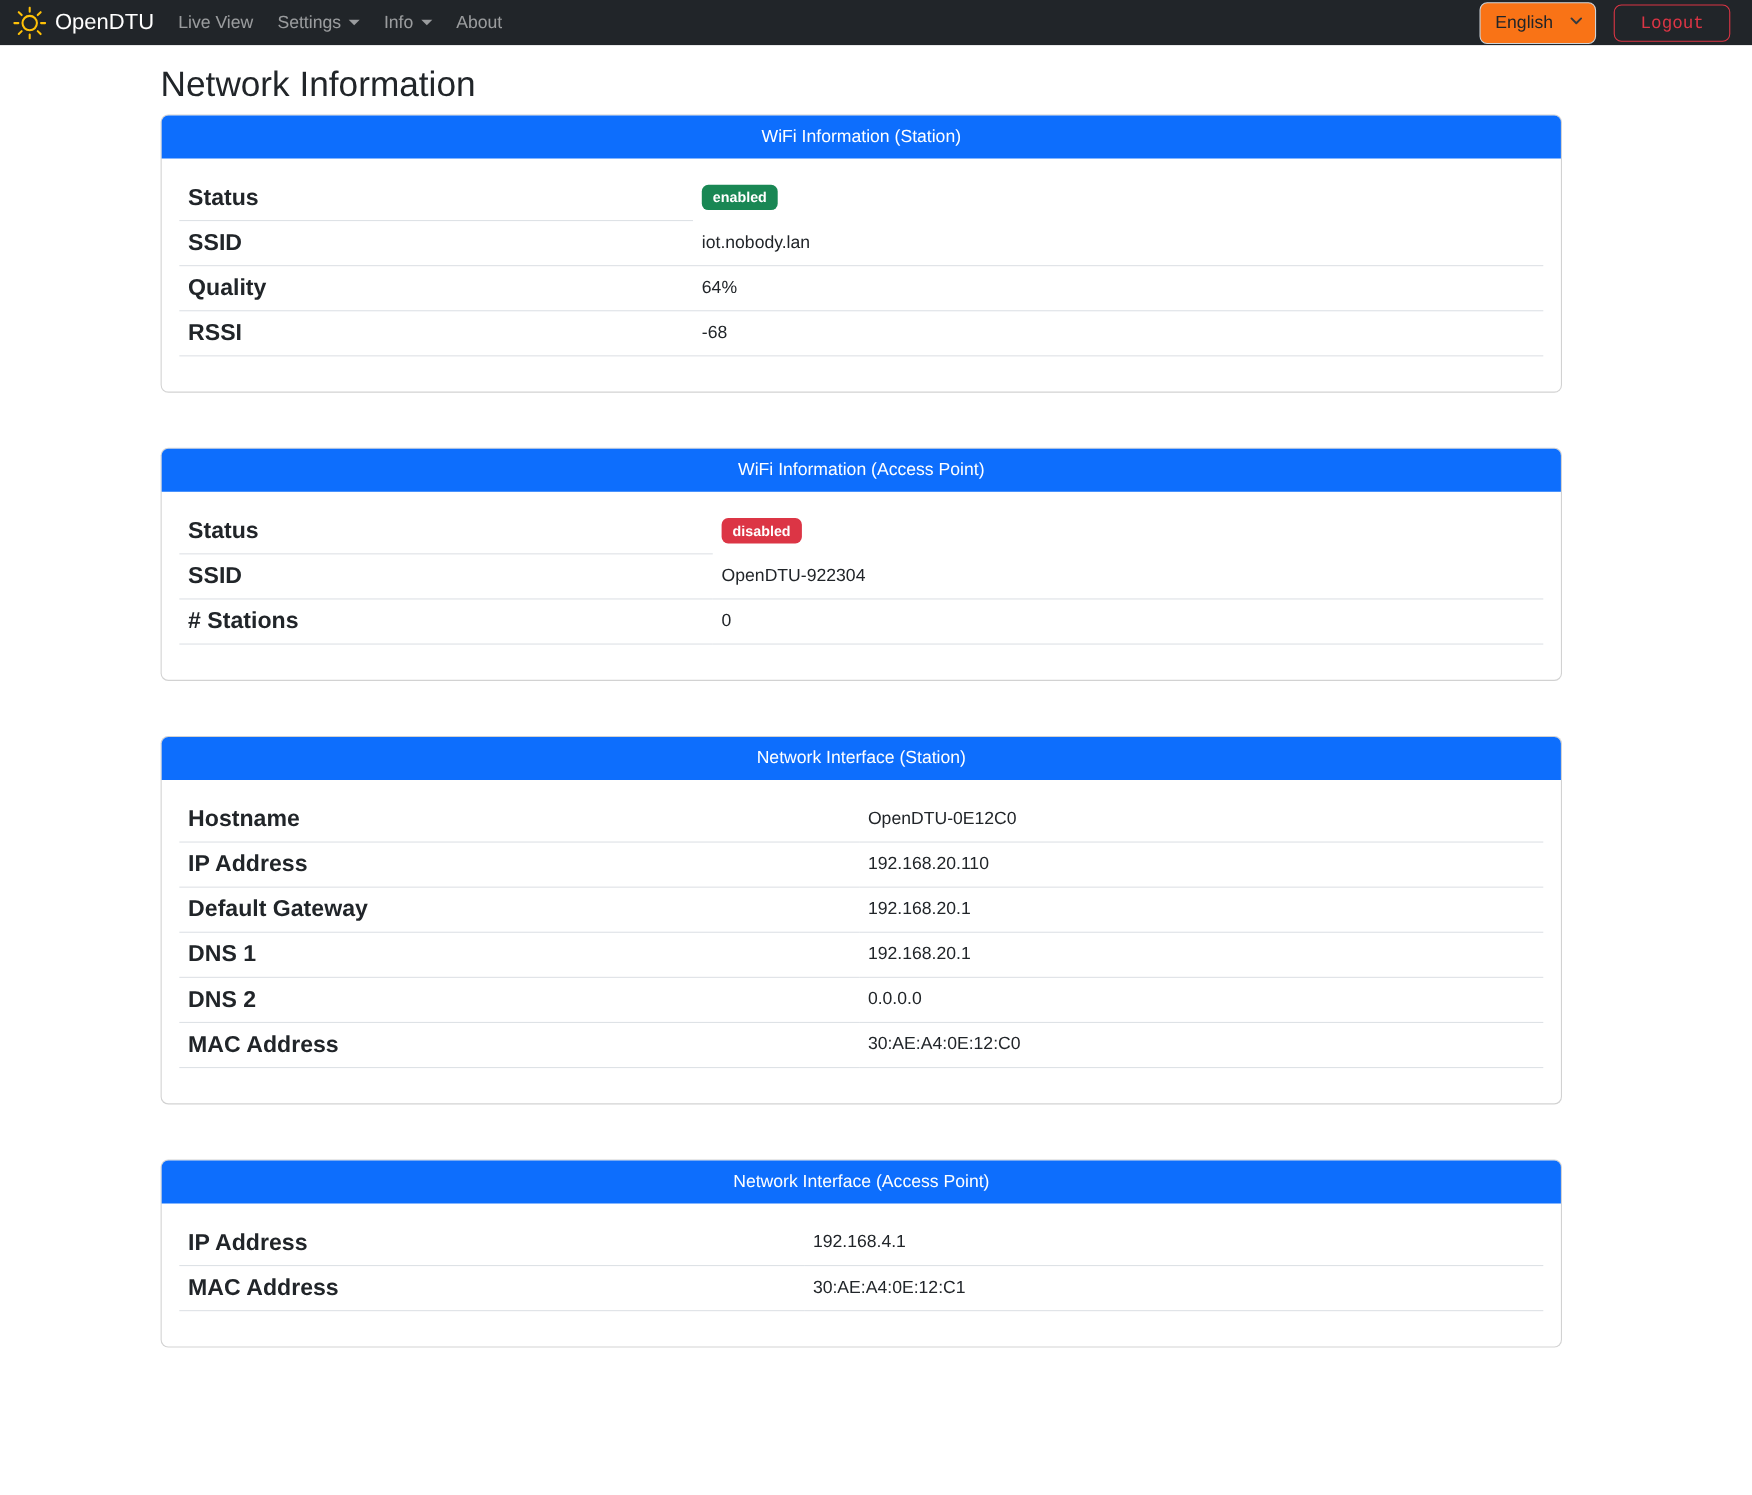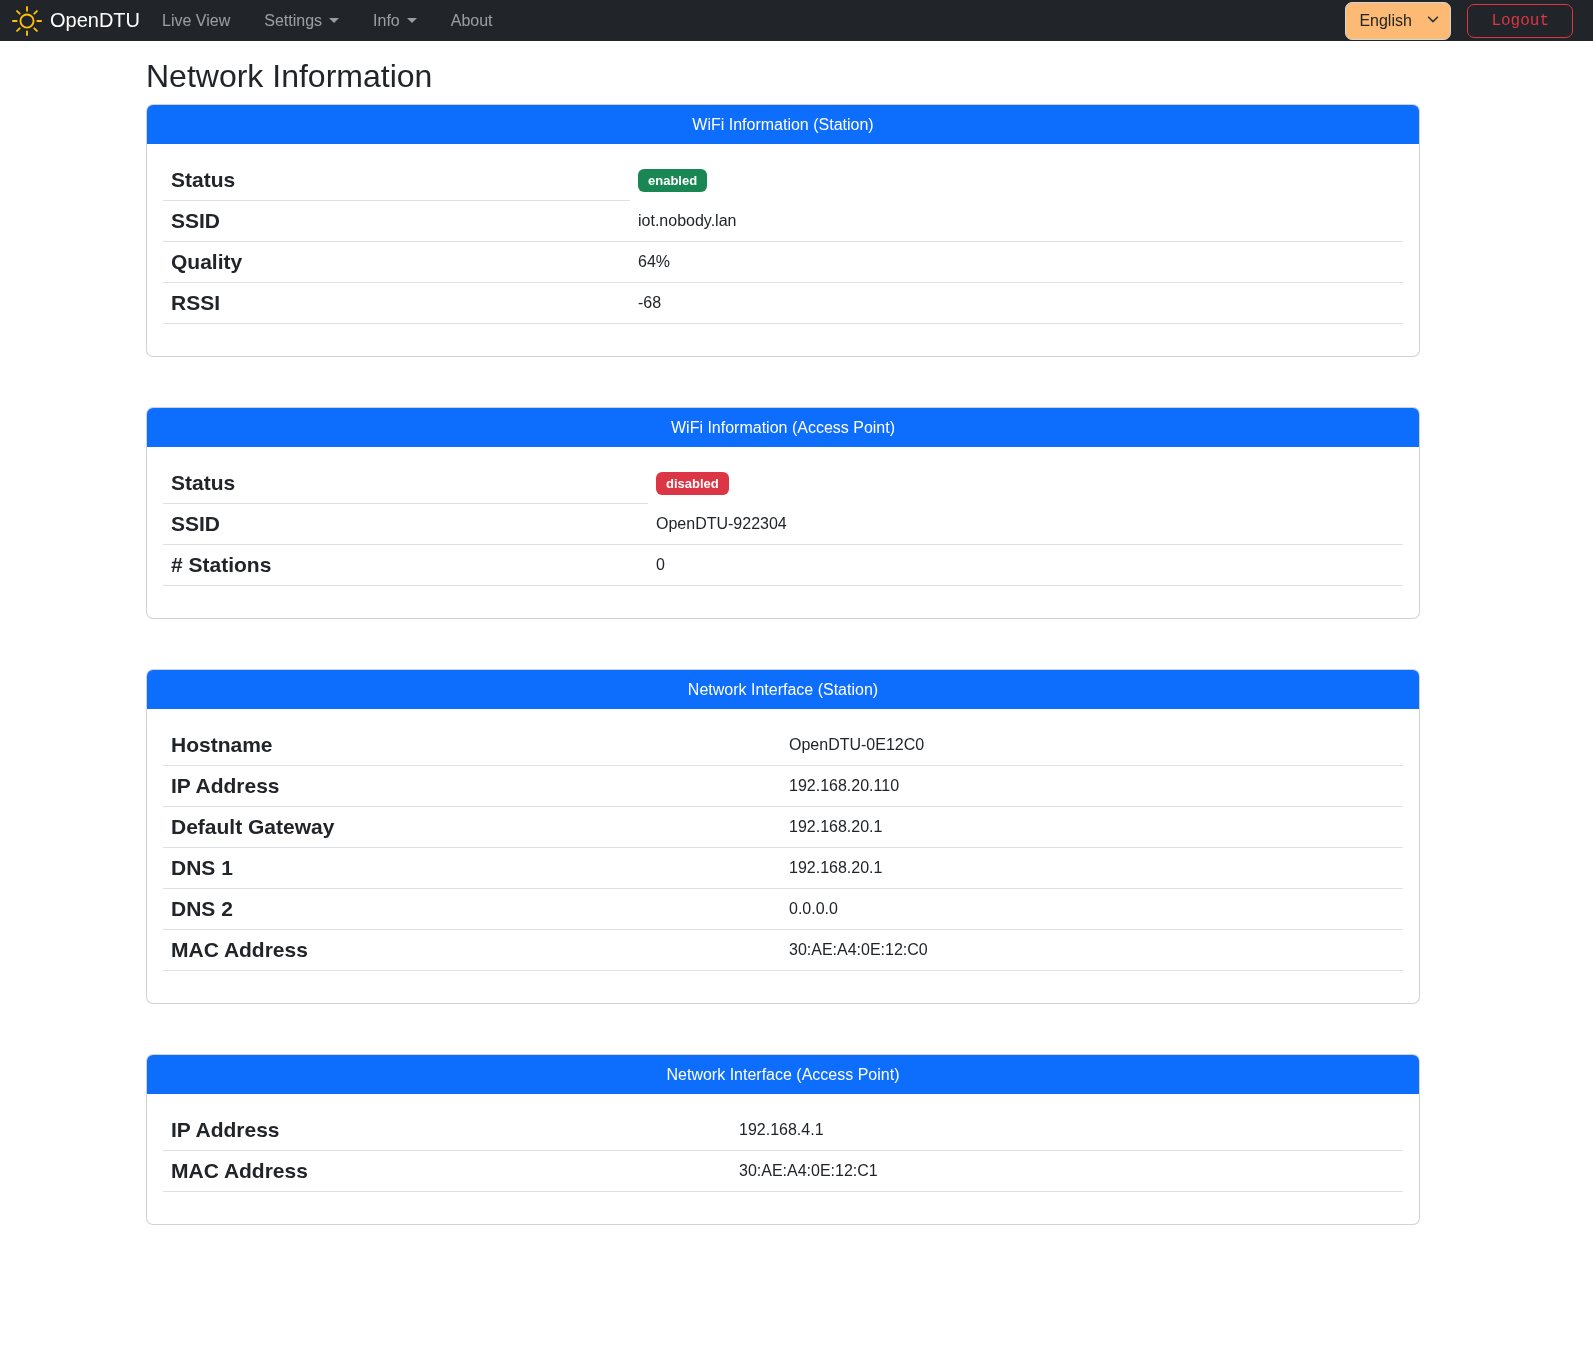--- a/index.html
+++ b/index.html
@@ -38,21 +38,20 @@
     text-decoration:none;
     white-space:nowrap;
   }
   .brand svg{display:block;}
   .nav-links{
     display:flex;
     align-items:center;
     list-style:none;
     margin:0 0 0 14px;
     padding:0;
-    gap:12px;
   }
   .nav-link{
     display:flex;
     align-items:center;
     color:rgba(255,255,255,0.55);
     text-decoration:none;
     padding:8px;
     margin-right:6px;
     font-size:16px;
     cursor:pointer;
@@ -66,21 +65,21 @@
     border-left:5px solid transparent;
   }
   .nav-spacer{flex:1;}
   .lang-wrap{position:relative;display:inline-block;}
   .lang-select{
     appearance:none;
     -webkit-appearance:none;
     font-family:inherit;
     font-size:16px;
     color:var(--text);
-    background:#fdba74;
+    background:#f97316;
     border:1px solid #ced4da;
     border-radius:7px;
     padding:7px 20px 7px 13px;
     height:38px;
     min-width:106px;
     cursor:pointer;
   }
   .lang-chevron{
     position:absolute;
     right:11px;

